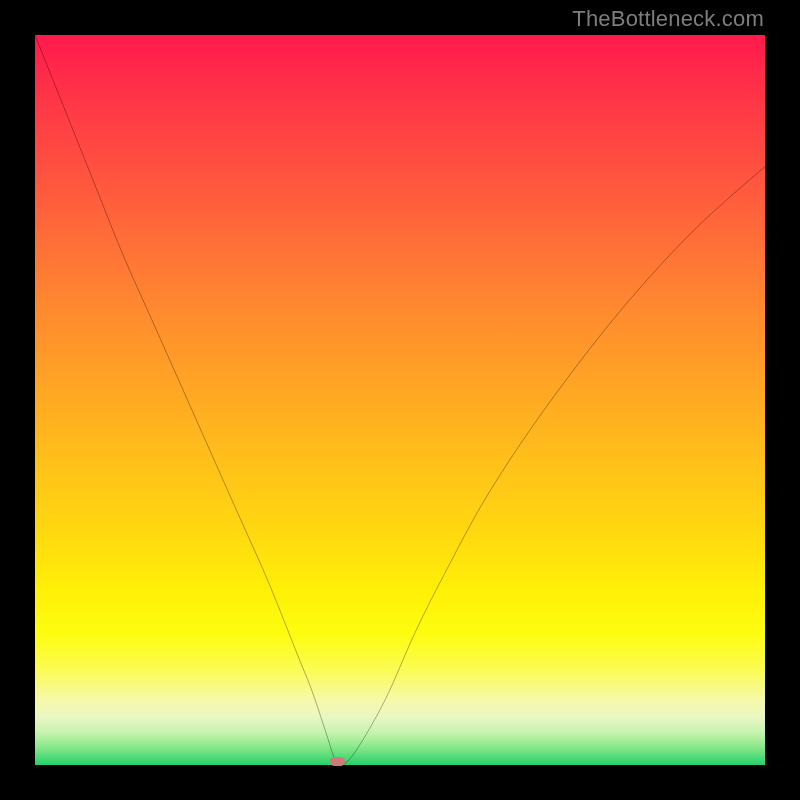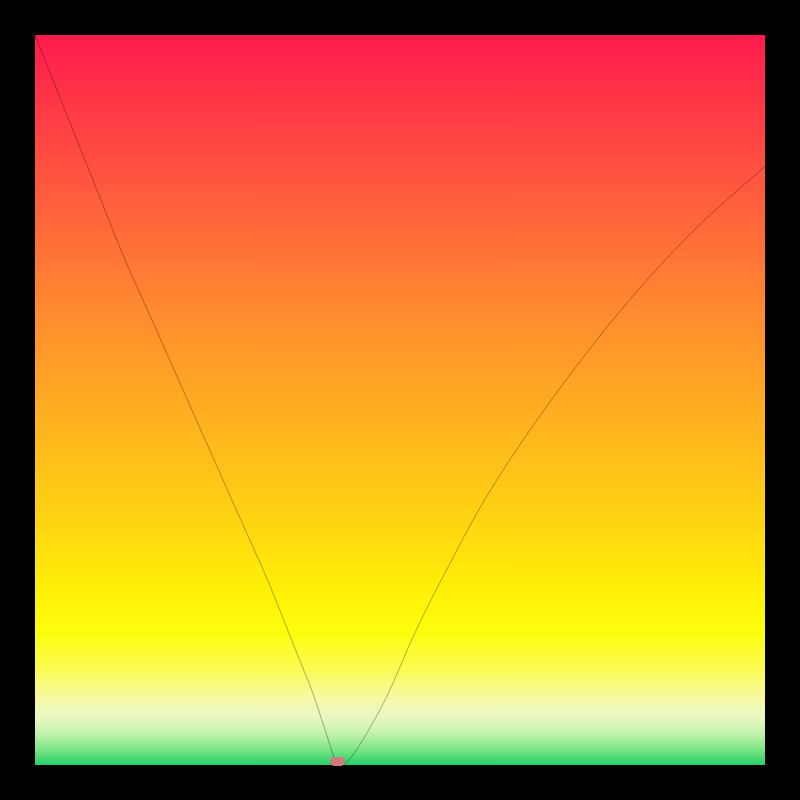--- a/index.html
+++ b/index.html
@@ -71,13 +71,14 @@
 </head>
 <body>
 
 <div class="frame">
   <div class="plot-area">
     <svg class="curve" viewBox="0 0 100 100" preserveAspectRatio="none">
       <path id="curve-path" fill="none" stroke="#000" stroke-width="0.32" vector-effect="non-scaling-stroke" d="M 0 0 C 0.6666666666666666 1.6666666666666667, 2.666666666666667 6.666666666666666, 4 10 C 5.333333333333333 13.333333333333334, 6.666666666666667 16.666666666666668, 8 20 C 9.333333333333334 23.333333333333332, 10.666666666666666 26.833333333333332, 12 30 C 13.333333333333334 33.166666666666664, 14.666666666666666 36, 16 39 C 17.333333333333332 42, 18.666666666666668 45, 20 48 C 21.333333333333332 51, 22.666666666666664 54, 24 57 C 25.333333333333336 60, 26.66666666666667 63, 28.000000000000004 66 C 29.333333333333336 69, 30.666666666666668 71.83333333333333, 32 75 C 33.333333333333336 78.16666666666667, 35 82.5, 36 85 C 37 87.5, 37.333333333333336 88.16666666666667, 38 90 C 38.666666666666664 91.83333333333333, 39.5 94.5, 40 96 C 40.5 97.5, 40.666666666666664 98.33333333333333, 41 99 C 41.333333333333336 99.66666666666667, 41.5 100.16666666666667, 42 100 C 42.5 99.83333333333333, 43 99.5, 44 98 C 45 96.5, 46.666666666666664 93.66666666666667, 48 91 C 49.333333333333336 88.33333333333333, 50.666666666666664 84.83333333333333, 52 82 C 53.333333333333336 79.16666666666667, 54.33333333333334 77.16666666666667, 56.00000000000001 74 C 57.66666666666667 70.83333333333333, 59.66666666666667 66.83333333333333, 62 63 C 64.33333333333333 59.166666666666664, 67 55.166666666666664, 70 51 C 73 46.833333333333336, 76.66666666666667 42, 80 38 C 83.33333333333333 34, 86.66666666666667 30.333333333333332, 90 27 C 93.33333333333333 23.666666666666668, 98.33333333333333 19.5, 100 18"></path>
     </svg>
     <div class="marker" id="marker" style="left: 295.45px; top: 721.85px; background: rgb(207, 122, 122);"></div>
   </div>
+  <div class="watermark">TheBottleneck.com</div>
 </div>
 
 </body></html>

